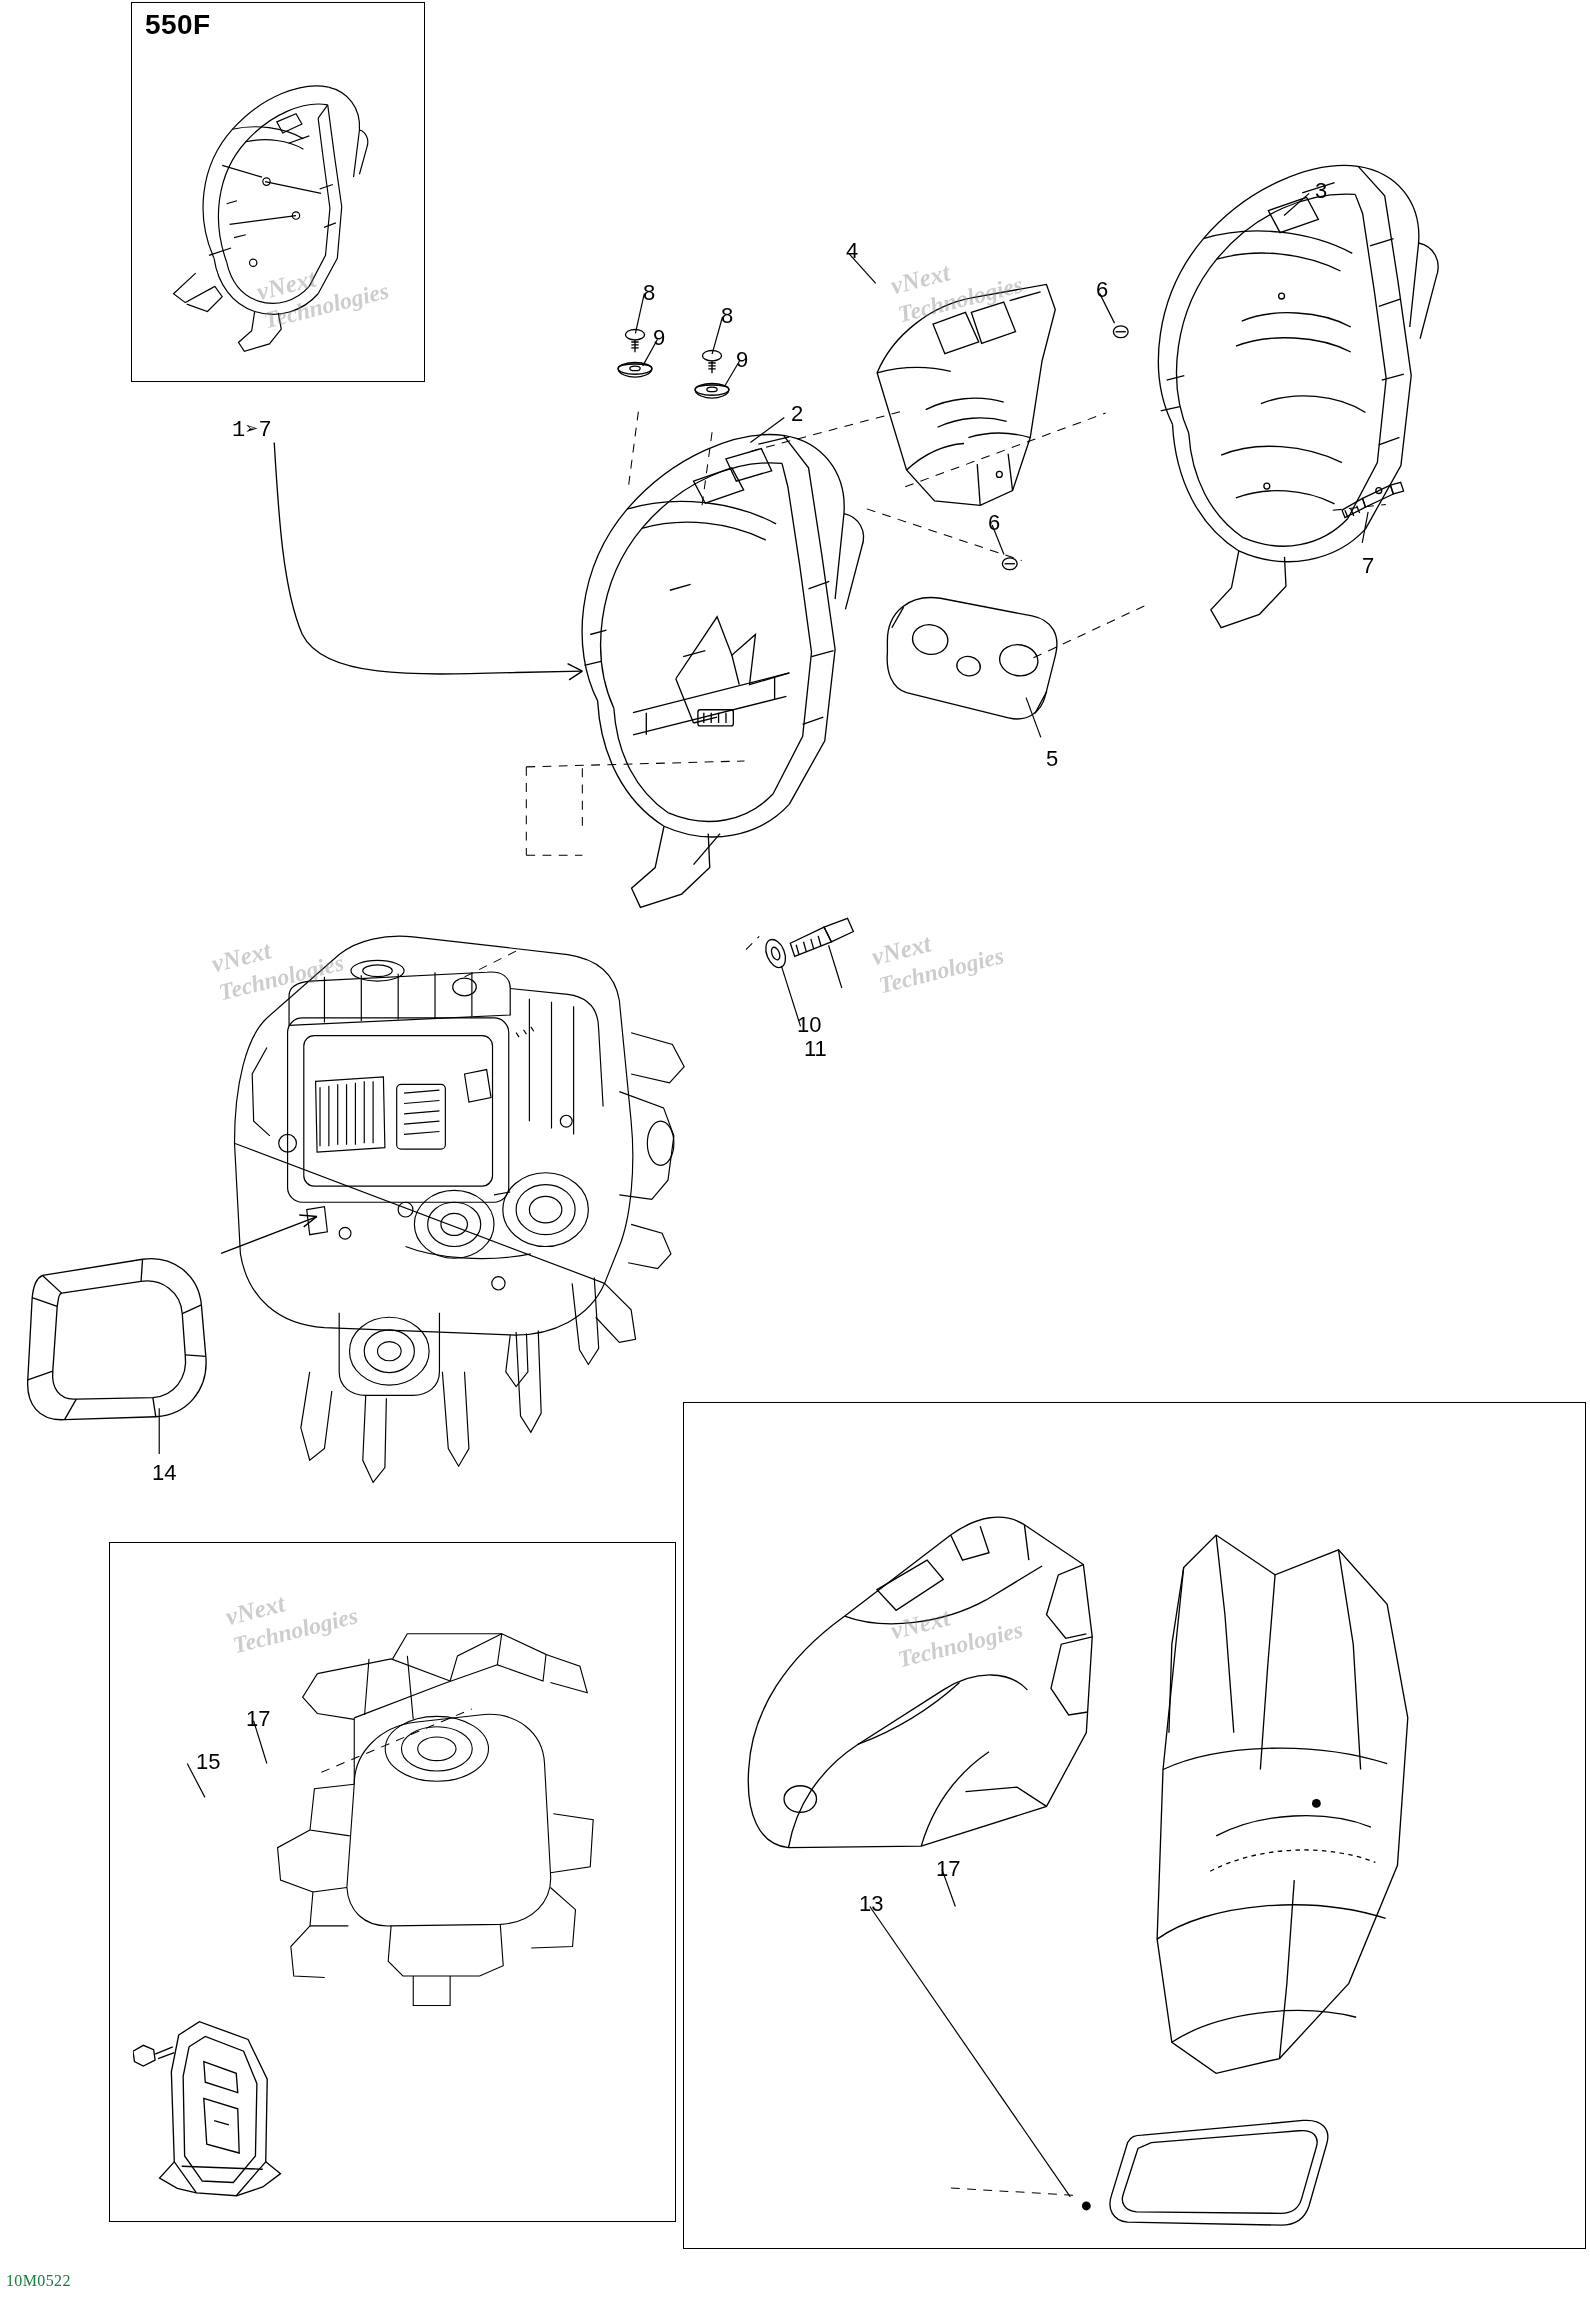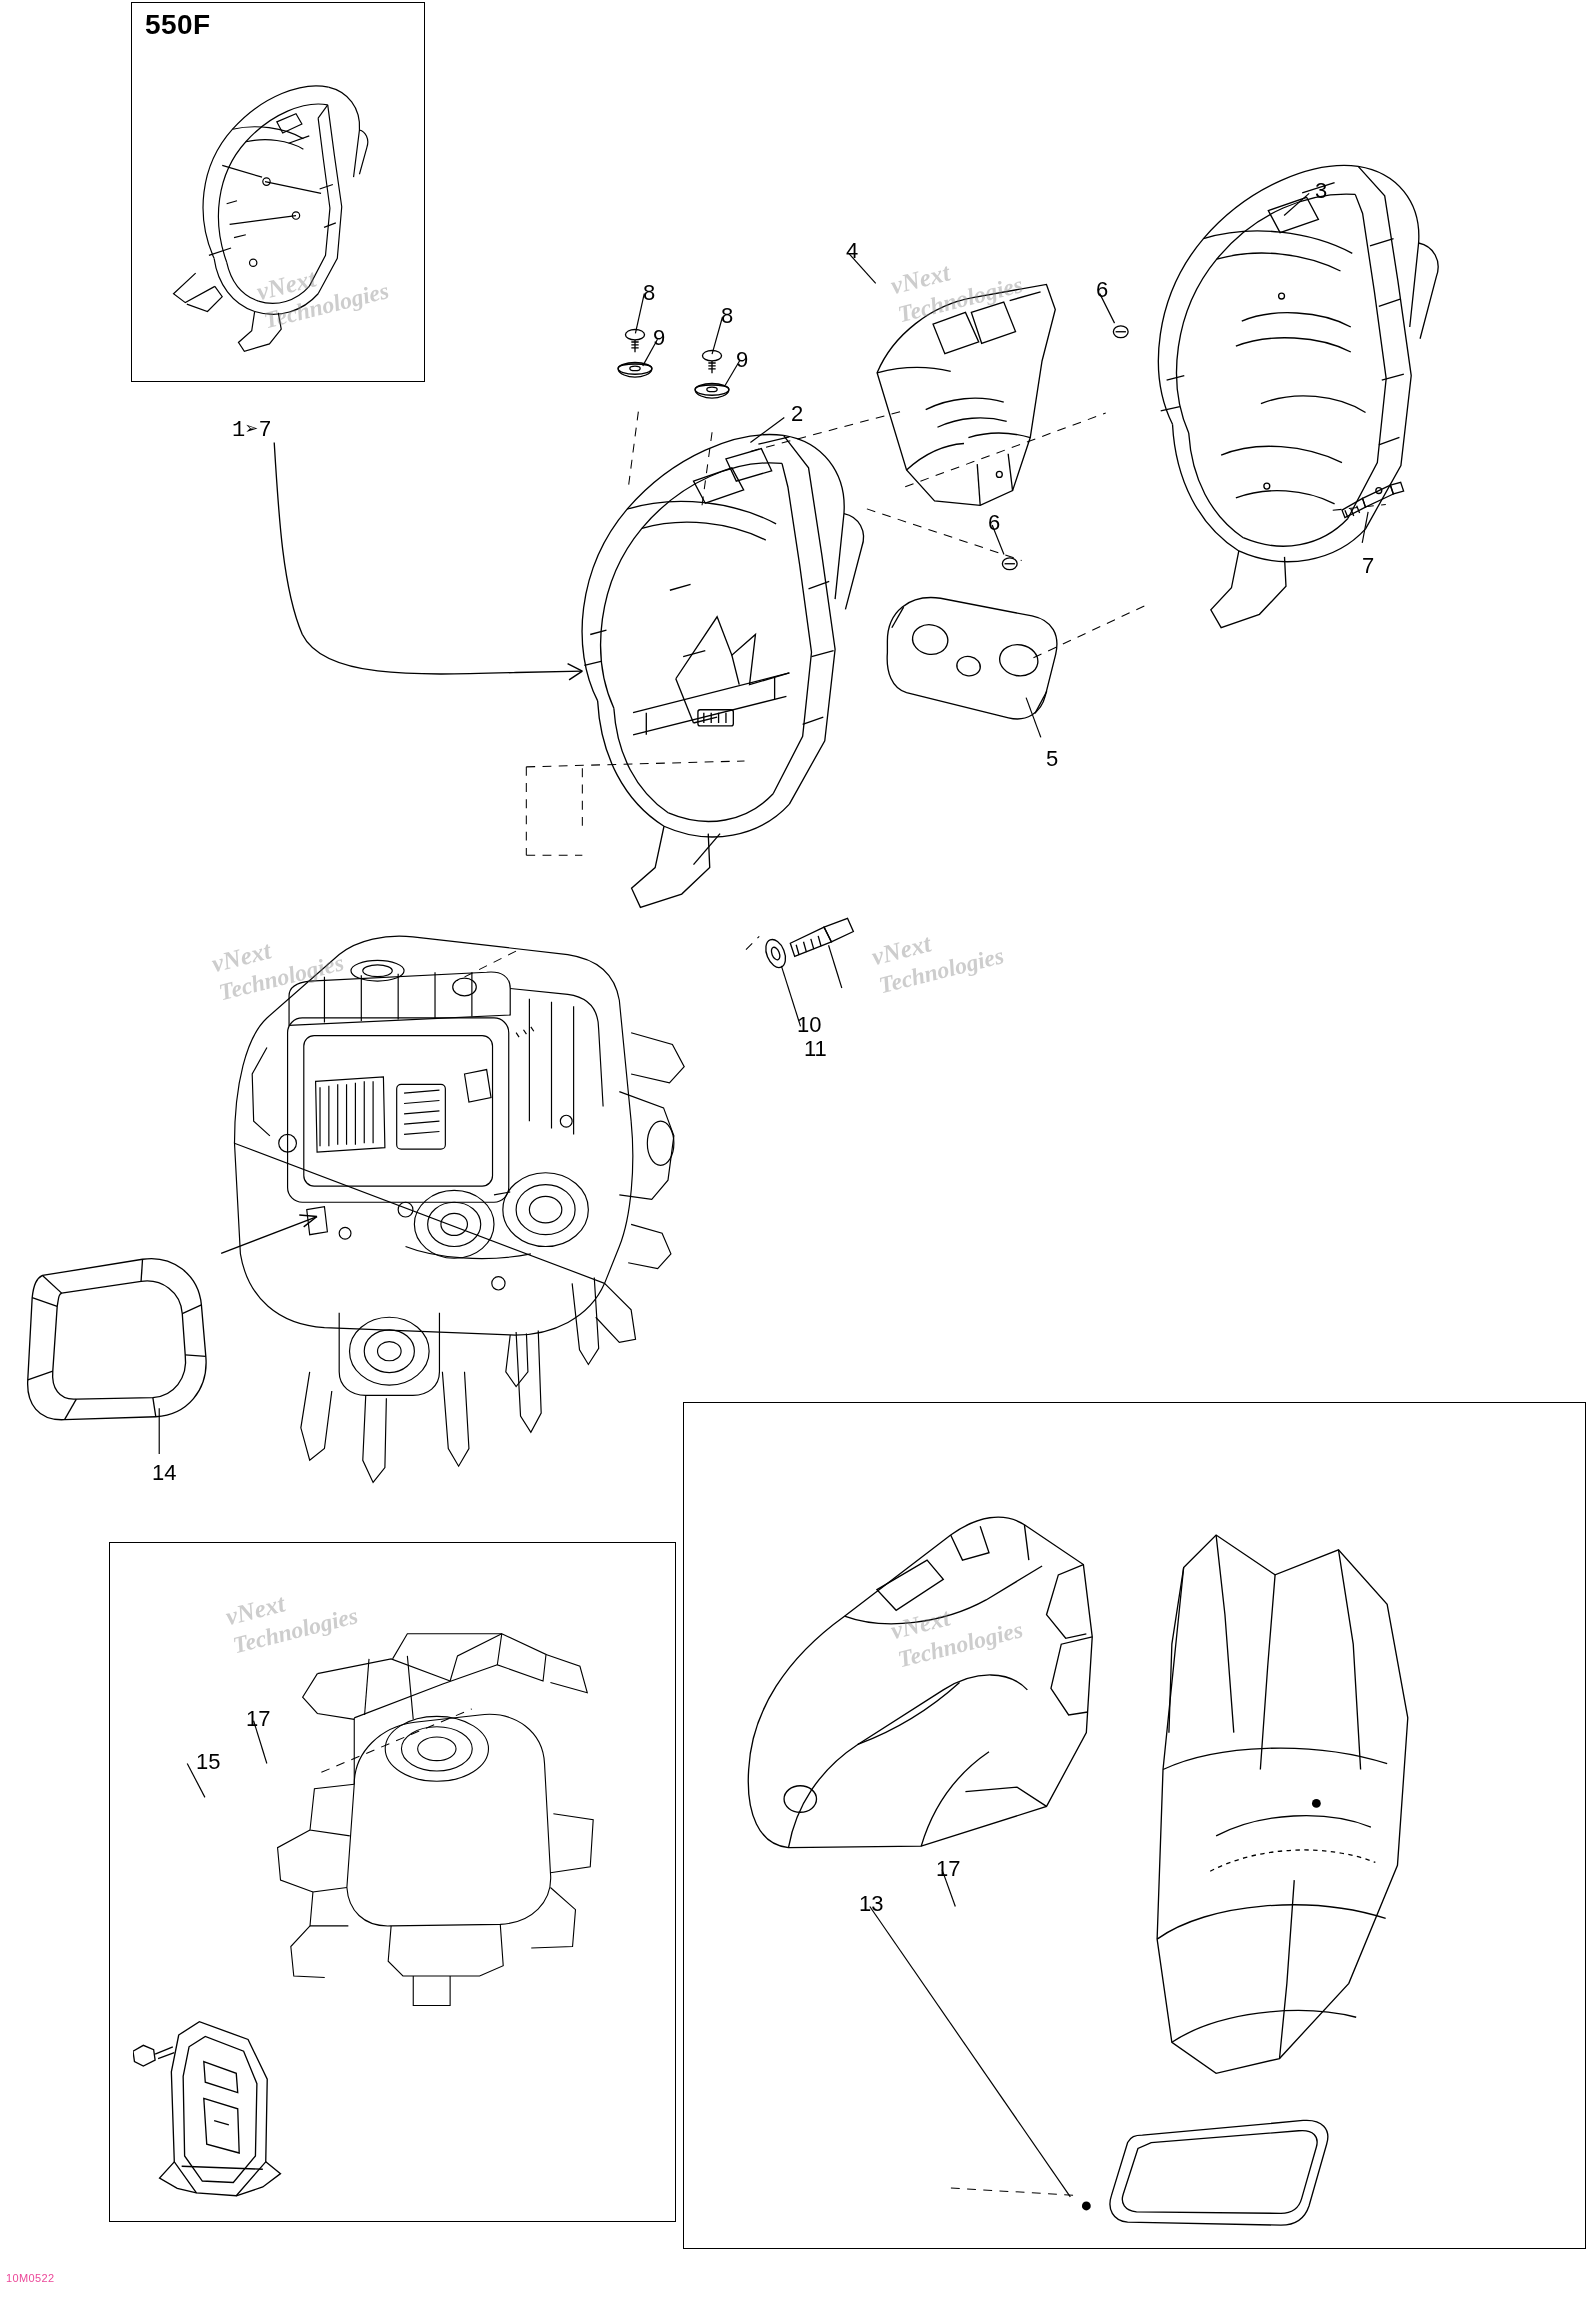--- a/index.html
+++ b/index.html
@@ -43,23 +43,24 @@
     font-family: "Liberation Serif", serif;
     white-space: nowrap;
     transform: rotate(-14deg);
     transform-origin: left top;
     pointer-events: none;
     user-select: none;
     font-weight: bold;
   }
   .wm span.small { display: block; font-size: 23.6px; margin-top: 1.5px; }
   .code {
-    font-size: 11px;
+    font-size: 16px;
     letter-spacing: 0.4px;
-    color: #ec4899;
+    color: #15803d;
+    font-family: Liberation Serif, serif;
   }
   svg { display: block; }
   .ln { stroke: #000; fill: none; }
 </style>
 </head>
 <body>
 
 <div id="page">
 
   <div class="abs frame" style="left:131px; top:1.5px; width:292px; height:378px;"></div>

